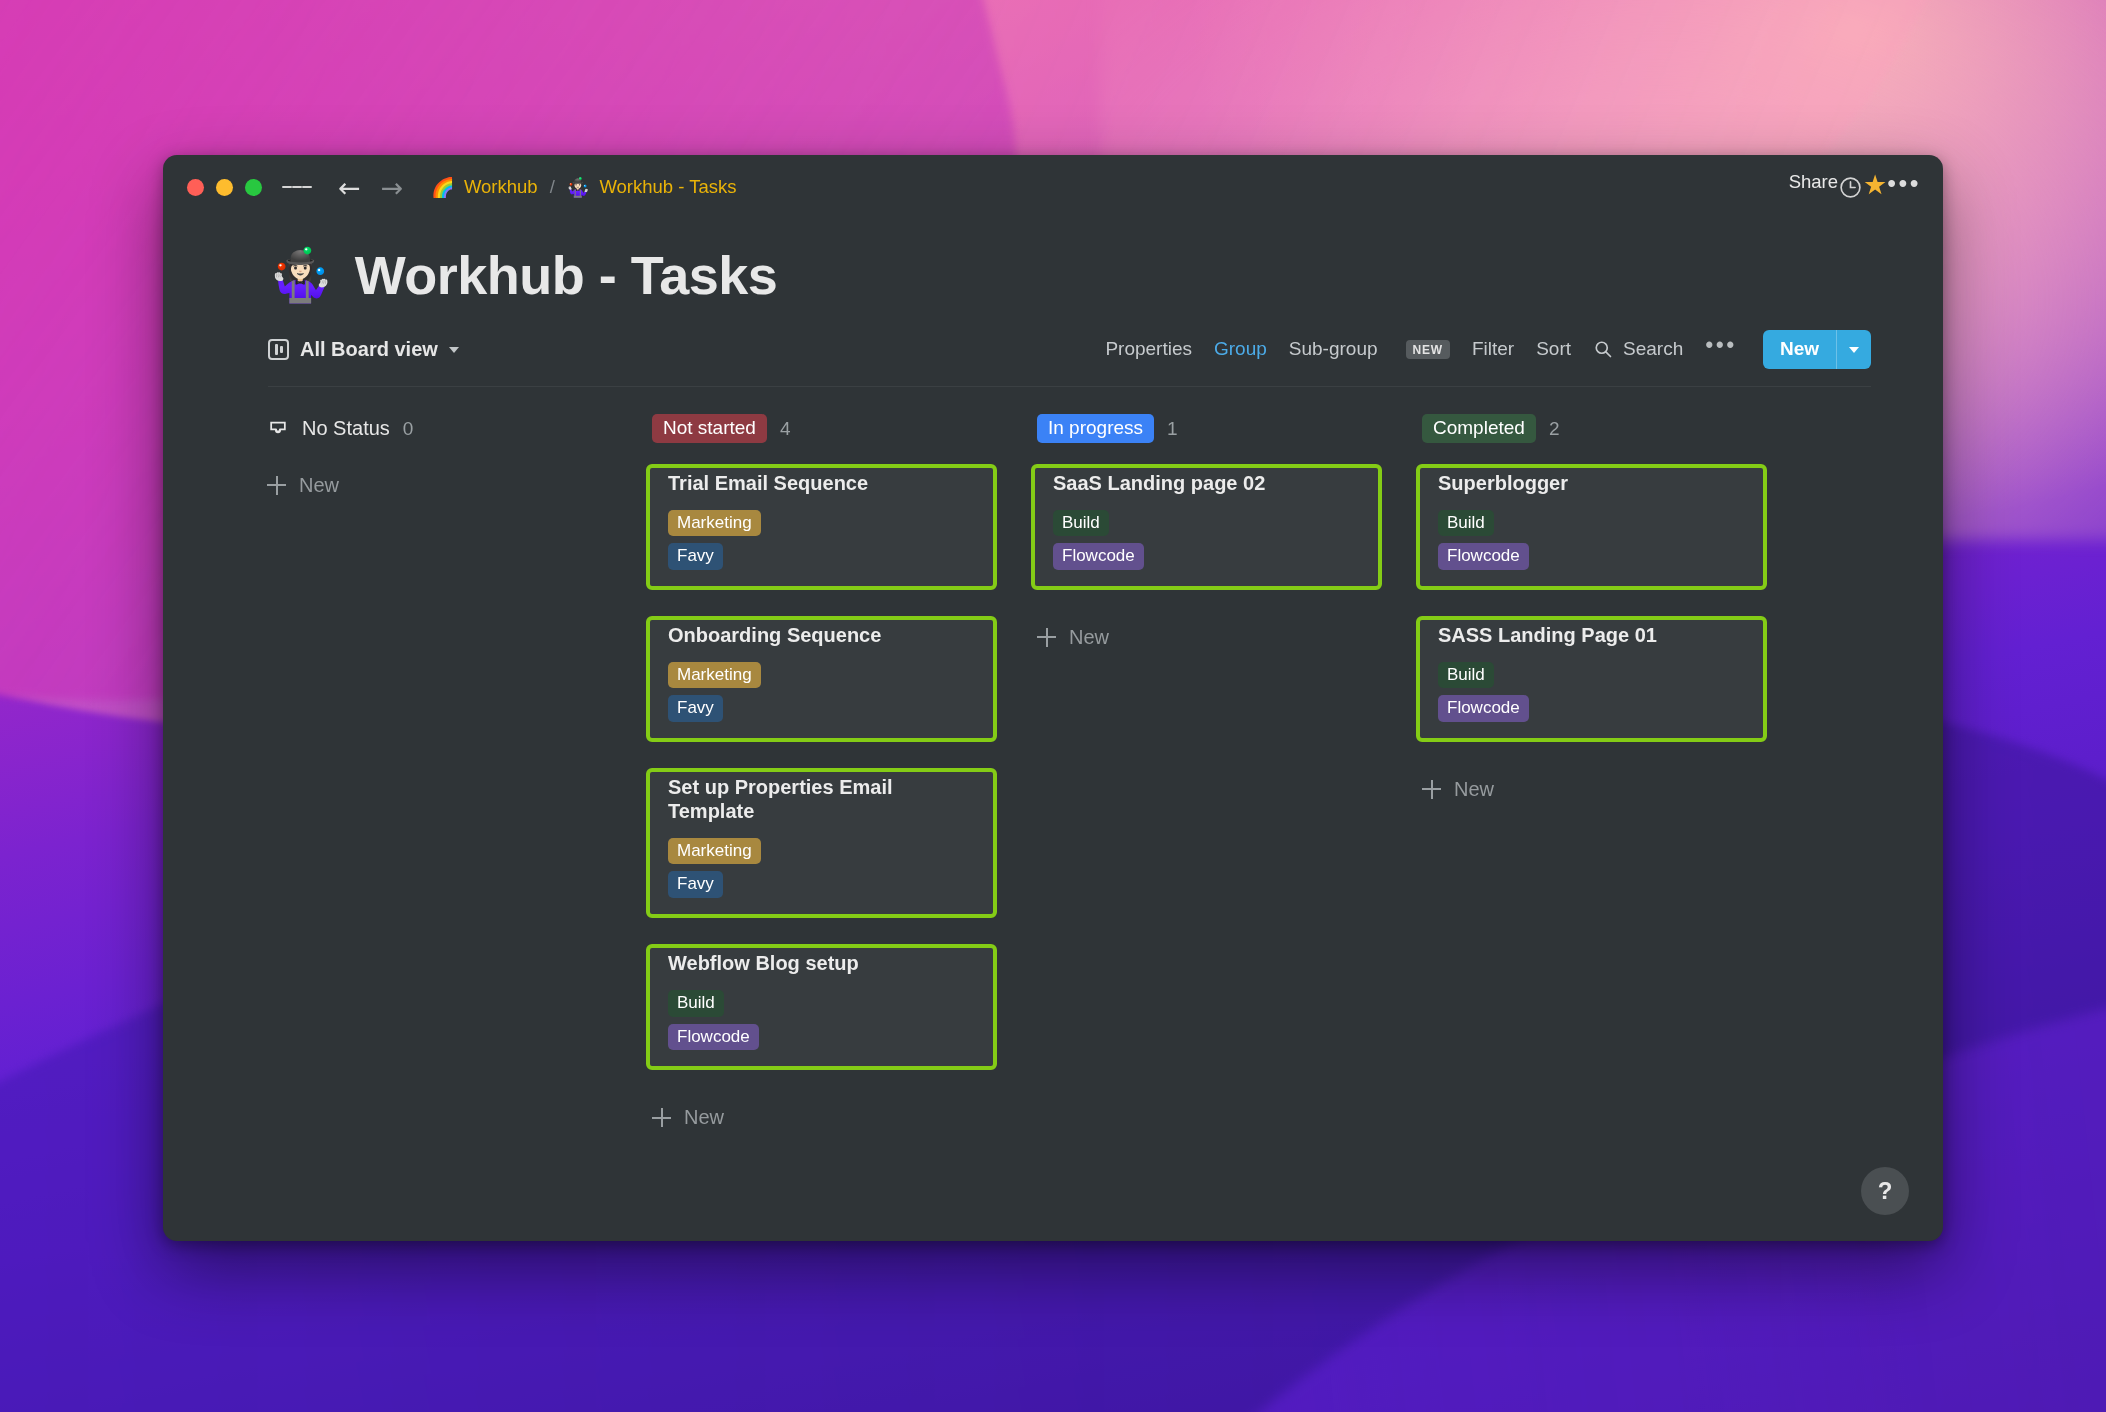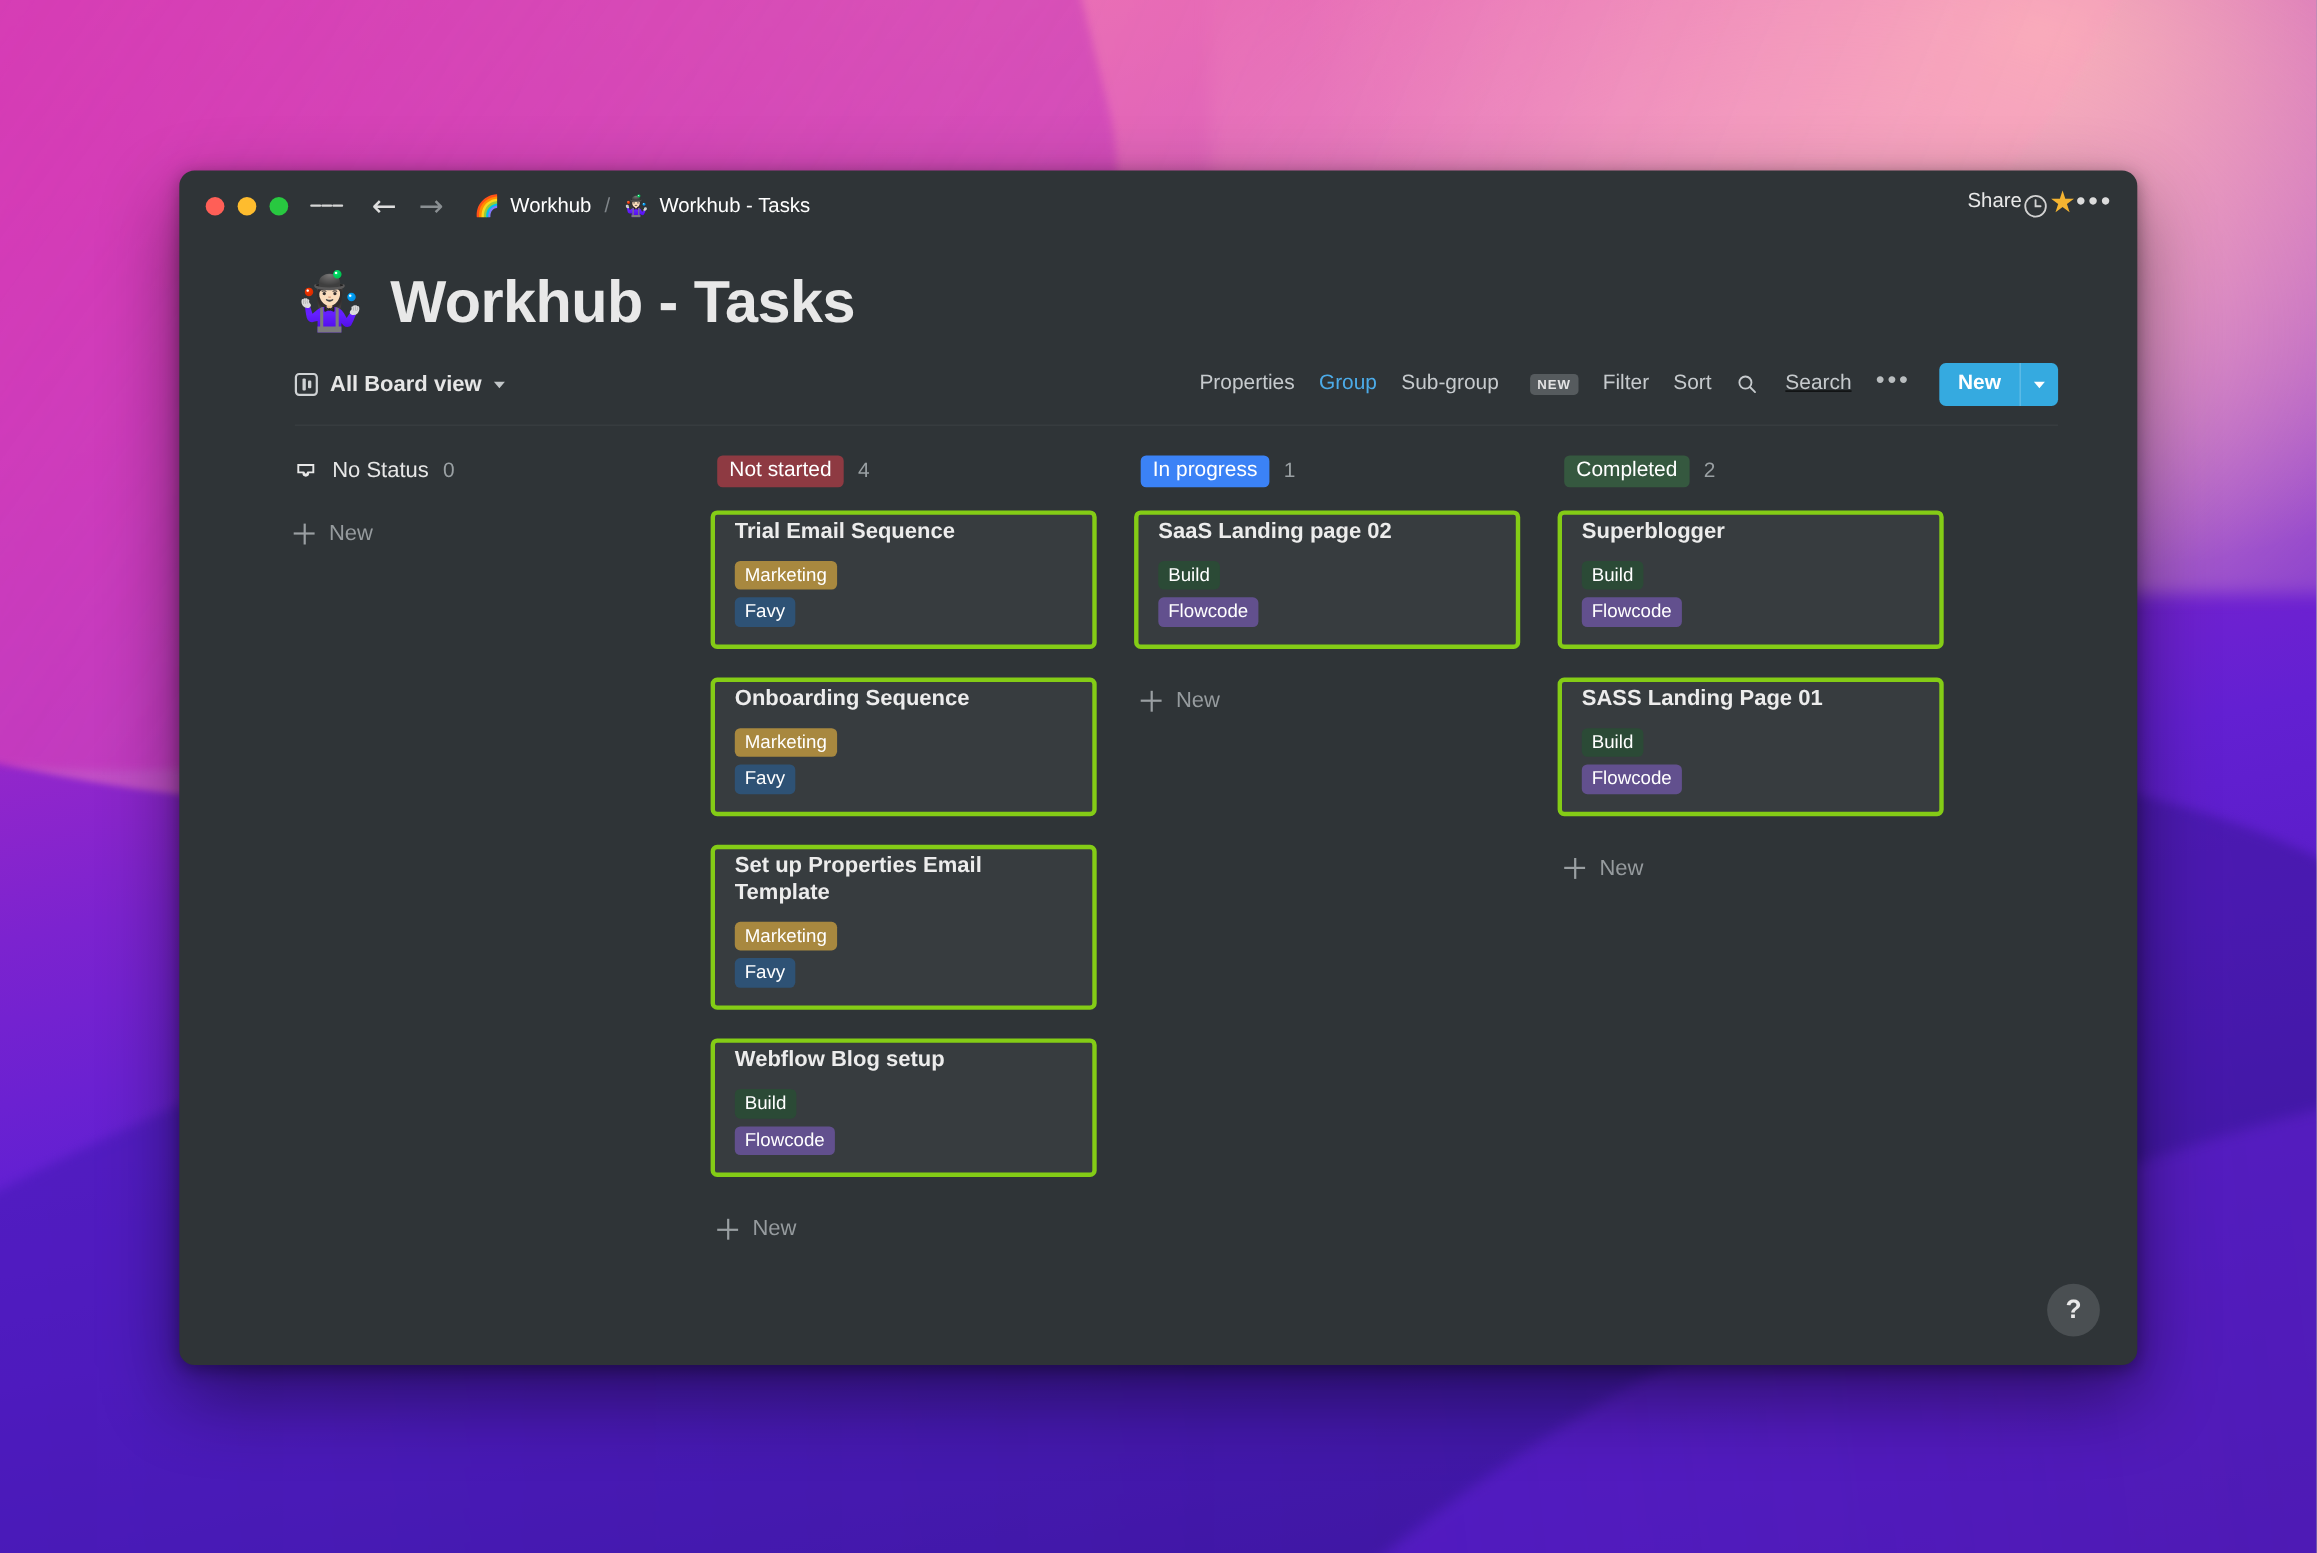--- a/index.html
+++ b/index.html
@@ -132,21 +132,21 @@
   #breadcrumb {
     display: flex;
     align-items: center;
     gap: 9px;
     margin-left: 20px;
     font-size: 18.5px;
     color: #e4e4e4;
   }
   #breadcrumb .bc-emoji { font-size: 19px; font-family: "DejaVu Sans", sans-serif; }
   #breadcrumb .bc-sep { color: #80868a; padding: 0 3px; }
-  .bc-link { color: #ffffff; }
+  .bc-link { color: #eab308; }
 
   #titlebar-right {
     margin-left: auto;
     display: flex;
   }
   #share-button { font-size: 18.5px; color: #e9e9e9; cursor: default; }
   #history-icon svg { display: block; }
   #star-icon { font-size: 27px; color: #f5b431; line-height: 1; font-family: "DejaVu Sans", sans-serif; }
   #titlebar-more {
     color: #dcdcdc; font-size: 25px; letter-spacing: 2.5px; line-height: 1;
@@ -234,21 +234,21 @@
   #subgroup-wrap { display: flex; align-items: center; gap: 28px; }
   #new-badge {
     background: #565b5e;
     color: #e3e3e3;
     font-size: 12px;
     font-weight: bold;
     letter-spacing: 0.8px;
     padding: 3px 7px 2px;
     border-radius: 4px;
   }
-  #search-action { display: flex; align-items: center; gap: 25px; text-decoration: underline; }
+  #search-action { display: flex; align-items: center; gap: 10px; }
   #toolbar-more {
     color: #b9bdbf; font-size: 23px; letter-spacing: 2.5px; line-height: 1;
     padding-bottom: 8px;
   }
   #new-button-group {
     display: flex;
     align-items: stretch;
     background: #35aae0;
     border-radius: 6px;
     overflow: hidden;

